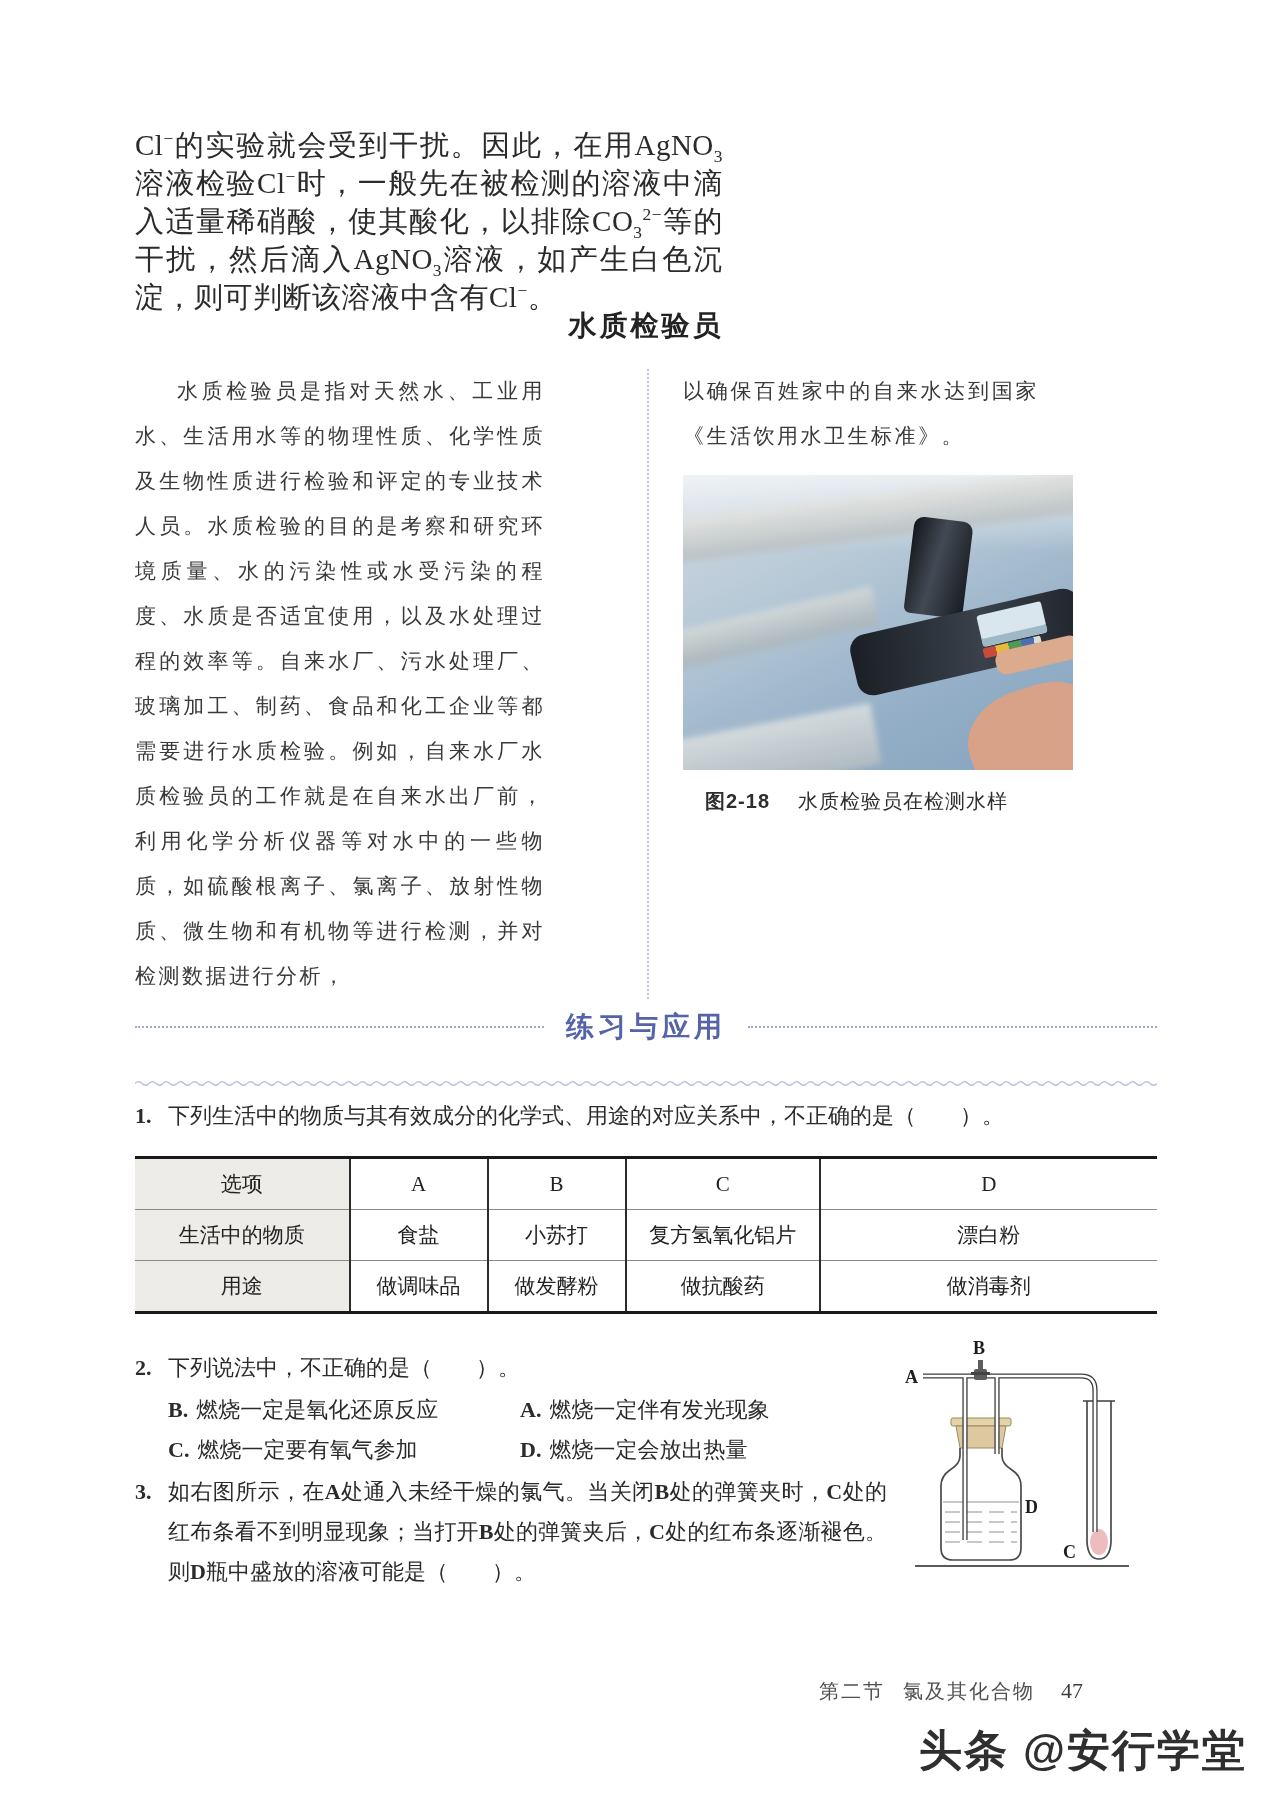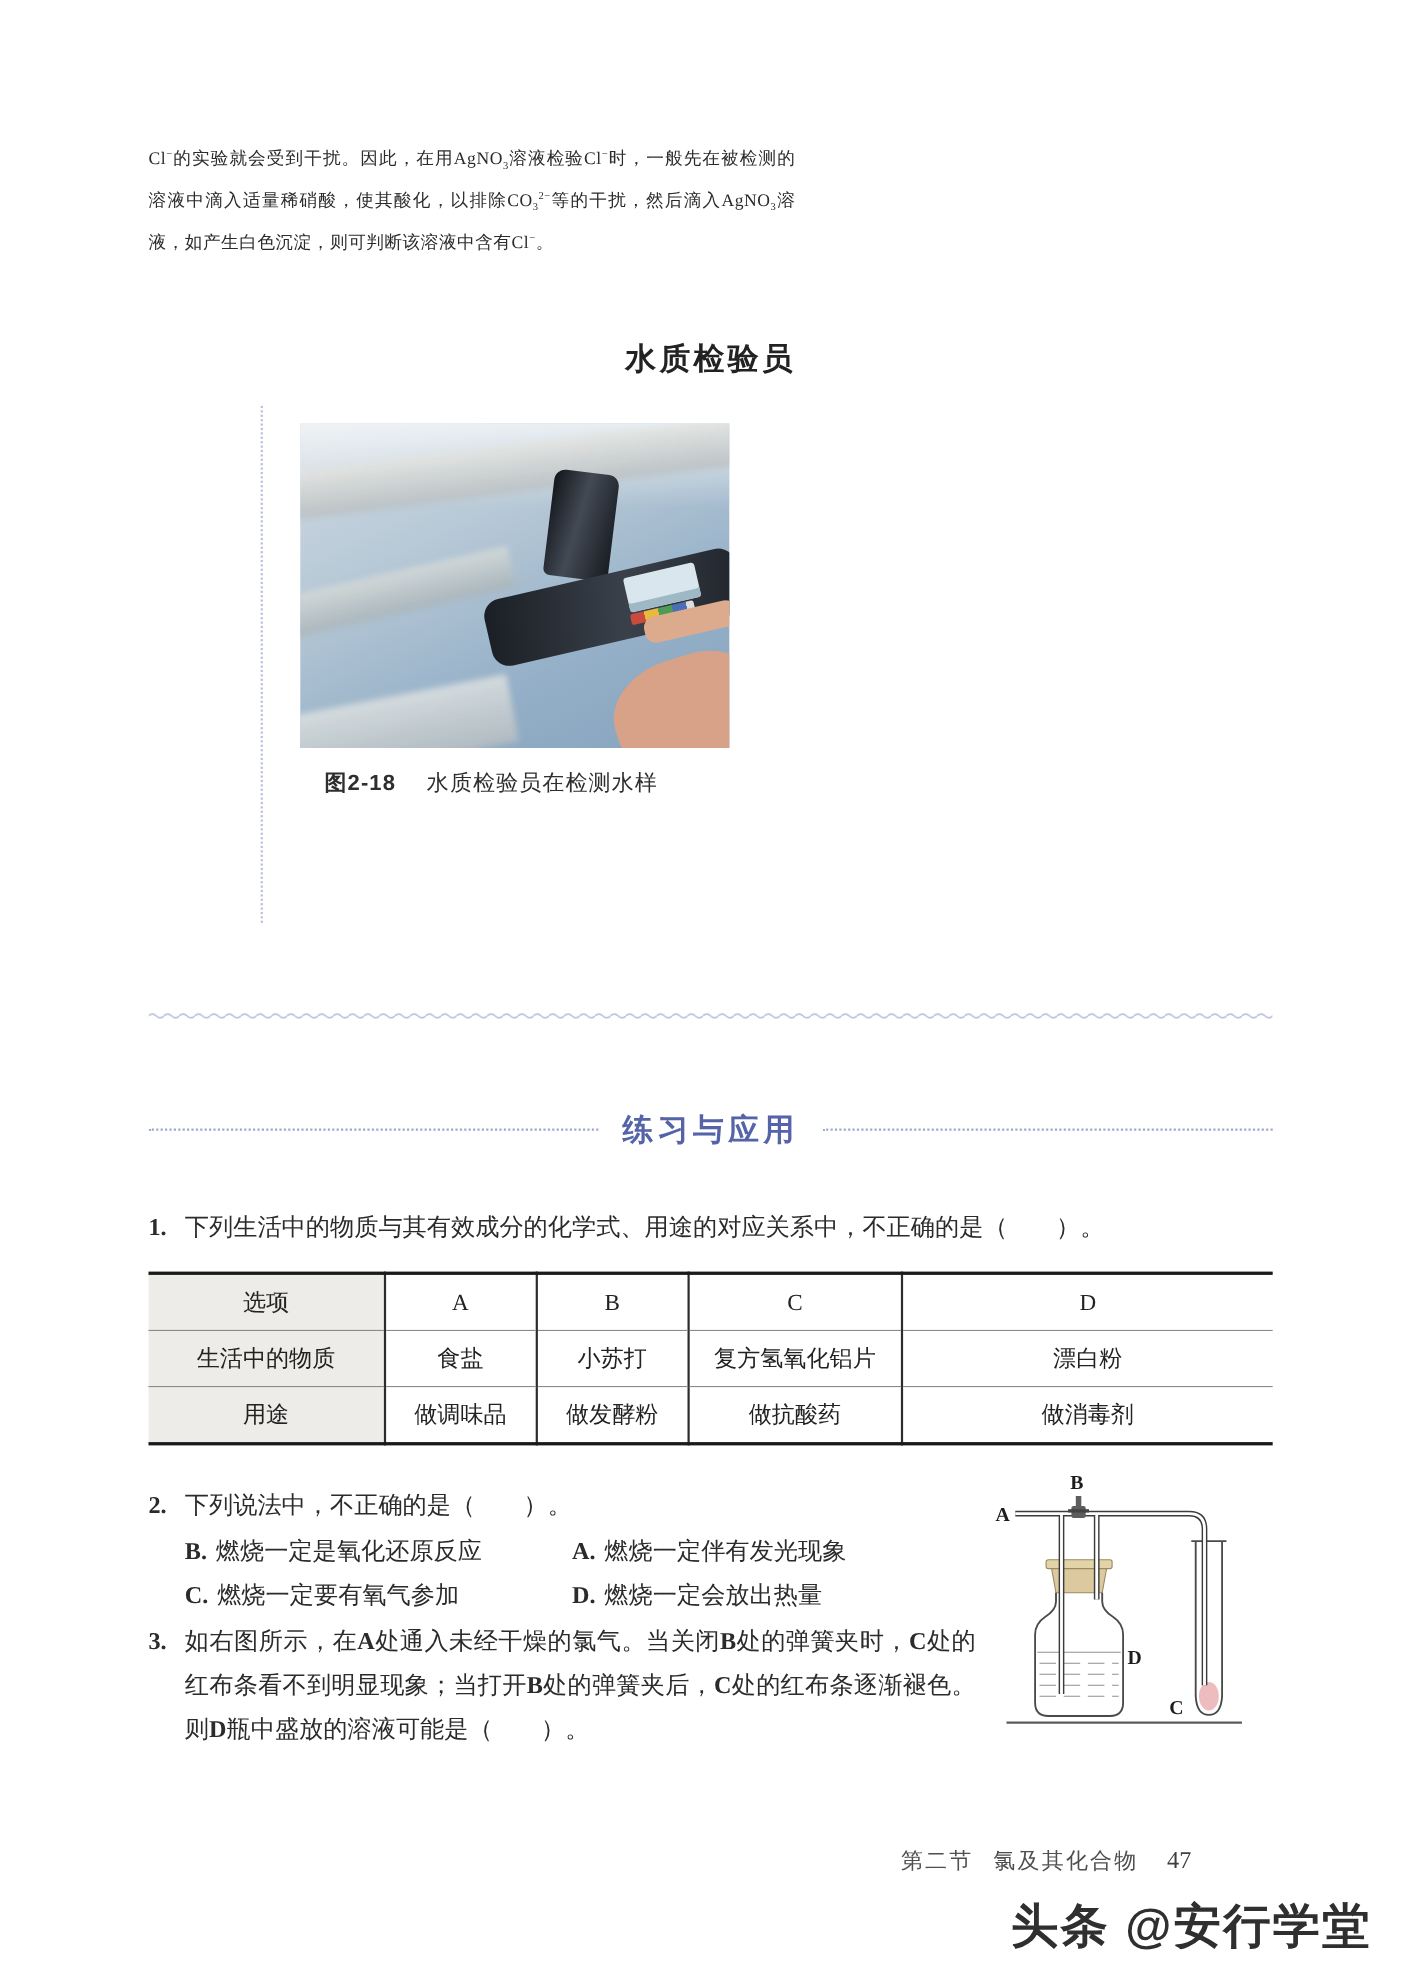--- a/index.html
+++ b/index.html
@@ -3,21 +3,21 @@
 <meta charset="utf-8">
 <style>
   html,body{margin:0;padding:0;background:#ffffff;}
   .page{position:relative;width:1287px;height:1799px;background:#fff;overflow:hidden;
         font-family:"Liberation Serif","DejaVu Serif",serif;color:#2b2b2b;}
   sup{font-size:60%;vertical-align:super;line-height:0;}
   sub{font-size:60%;vertical-align:sub;line-height:0;}
   b{font-weight:bold;}
 
   
-  .intro{position:absolute;left:135px;top:126px;width:588px;font-size:16px;line-height:38px;
+  .intro{position:absolute;left:135px;top:126px;width:588px;font-size:29px;line-height:38px;
          text-align:justify;letter-spacing:0.5px;}
 
   
   .career{position:absolute;left:135px;top:291px;width:1022px;}
   .career-header{display:flex;align-items:center;gap:10px;}
   .badge-icon{width:38px;height:38px;flex:none;}
   .badge-label{font-family:"Liberation Sans","DejaVu Sans",sans-serif;font-weight:bold;
                font-size:23px;color:#5b67a8;letter-spacing:2px;white-space:nowrap;}
   .waveline{height:9px;display:block;}
   .career-header .waveline{flex:1;margin-left:14px;}
@@ -114,22 +114,26 @@
     </defs>
   </svg>
 
   <div class="intro">Cl<sup>−</sup>的实验就会受到干扰。因此，在用AgNO<sub>3</sub>溶液检验Cl<sup>−</sup>时，一般先在被检测的溶液中滴入适量稀硝酸，使其酸化，以排除CO<sub>3</sub><sup>2−</sup>等的干扰，然后滴入AgNO<sub>3</sub>溶液，如产生白色沉淀，则可判断该溶液中含有Cl<sup>−</sup>。</div>
 
   <div class="career">
 
     <div class="career-title">水质检验员</div>
 
     <div class="career-cols">
+      <div class="col-left">
+        <div class="indent">水质检验员是指对天然水、工业用水、生活用水等的物理性质、化学性质及生物性质进行检验和评定的专业技术人员。水质检验的目的是考察和研究环境质量、水的污染性或水受污染的程度、水质是否适宜使用，以及水处理过程的效率等。自来水厂、污水处理厂、玻璃加工、制药、食品和化工企业等都需要进行水质检验。例如，自来水厂水质检验员的工作就是在自来水出厂前，利用化学分析仪器等对水中的一些物质，如硫酸根离子、氯离子、放射性物质、微生物和有机物等进行检测，并对检测数据进行分析，</div>
+      </div>
       <div class="col-divider"></div>
       <div class="col-right">
+        <div class="col-right-text">以确保百姓家中的自来水达到国家《生活饮用水卫生标准》。</div>
 
         <div class="photo">
           <div class="ph-walk ph-walk1"></div>
           <div class="ph-walk ph-walk2"></div>
           <div class="ph-walk ph-walk3"></div>
           <div class="ph-cyl"></div>
           <div class="ph-body"></div>
           <div class="ph-screen"></div>
           <div class="ph-keys"></div>
           <div class="ph-hand"></div>

